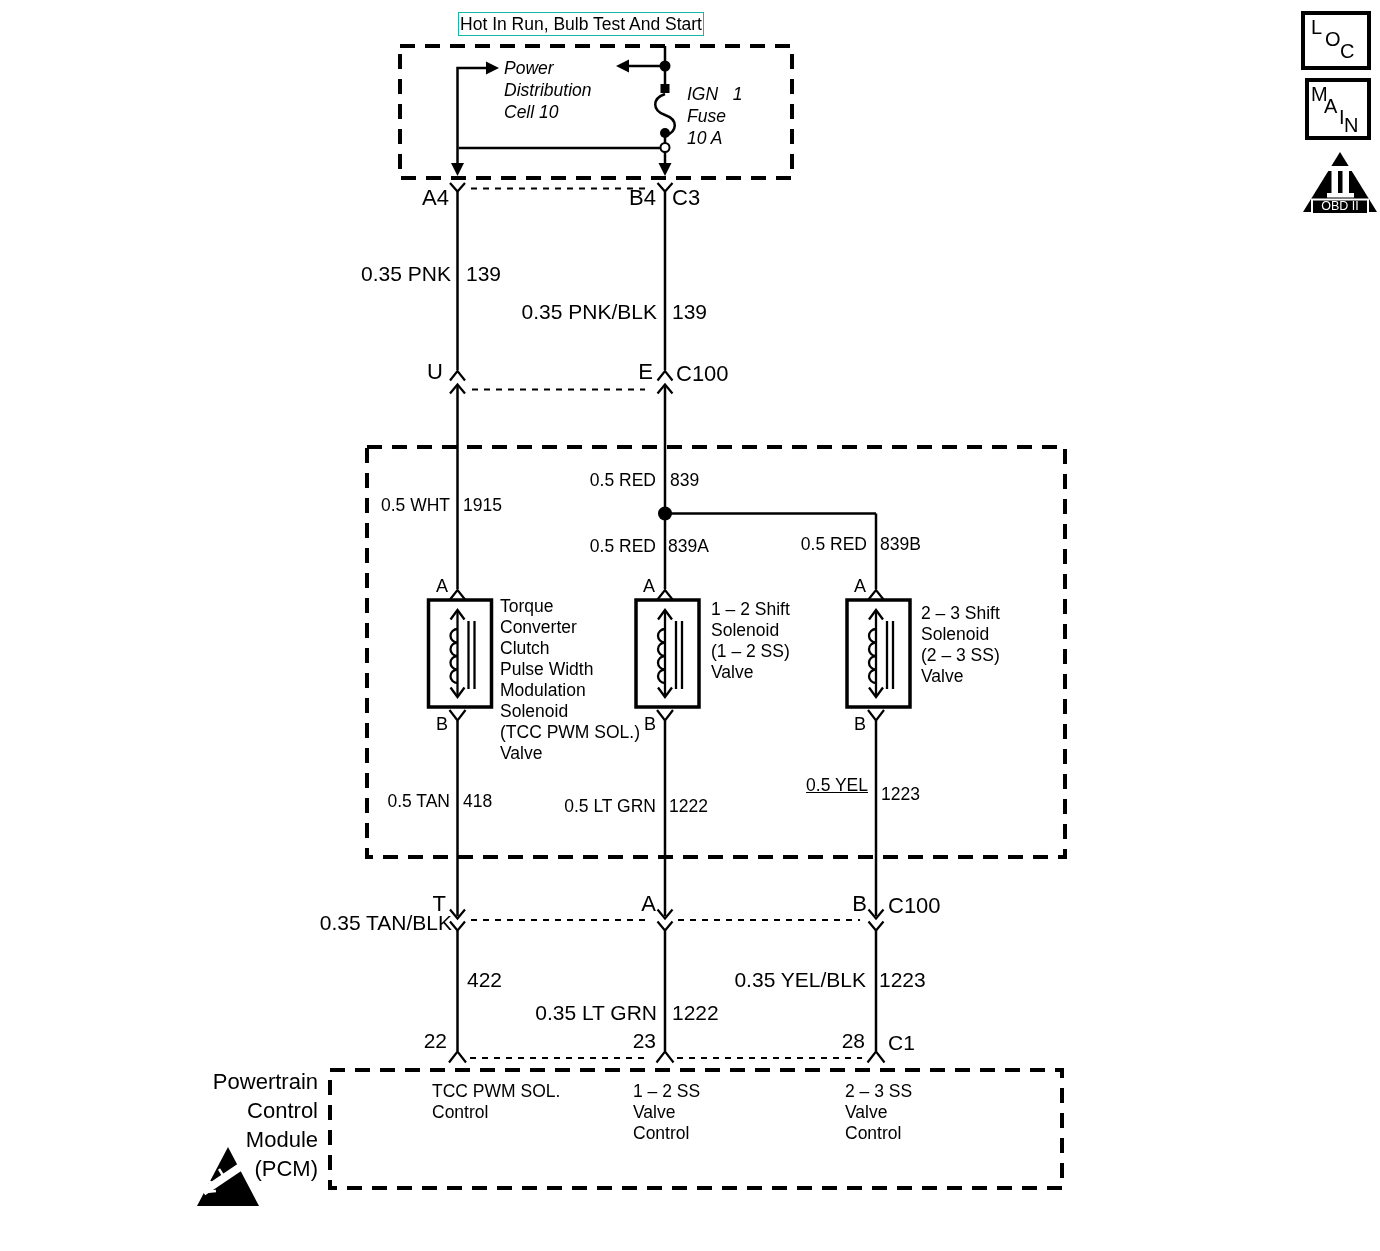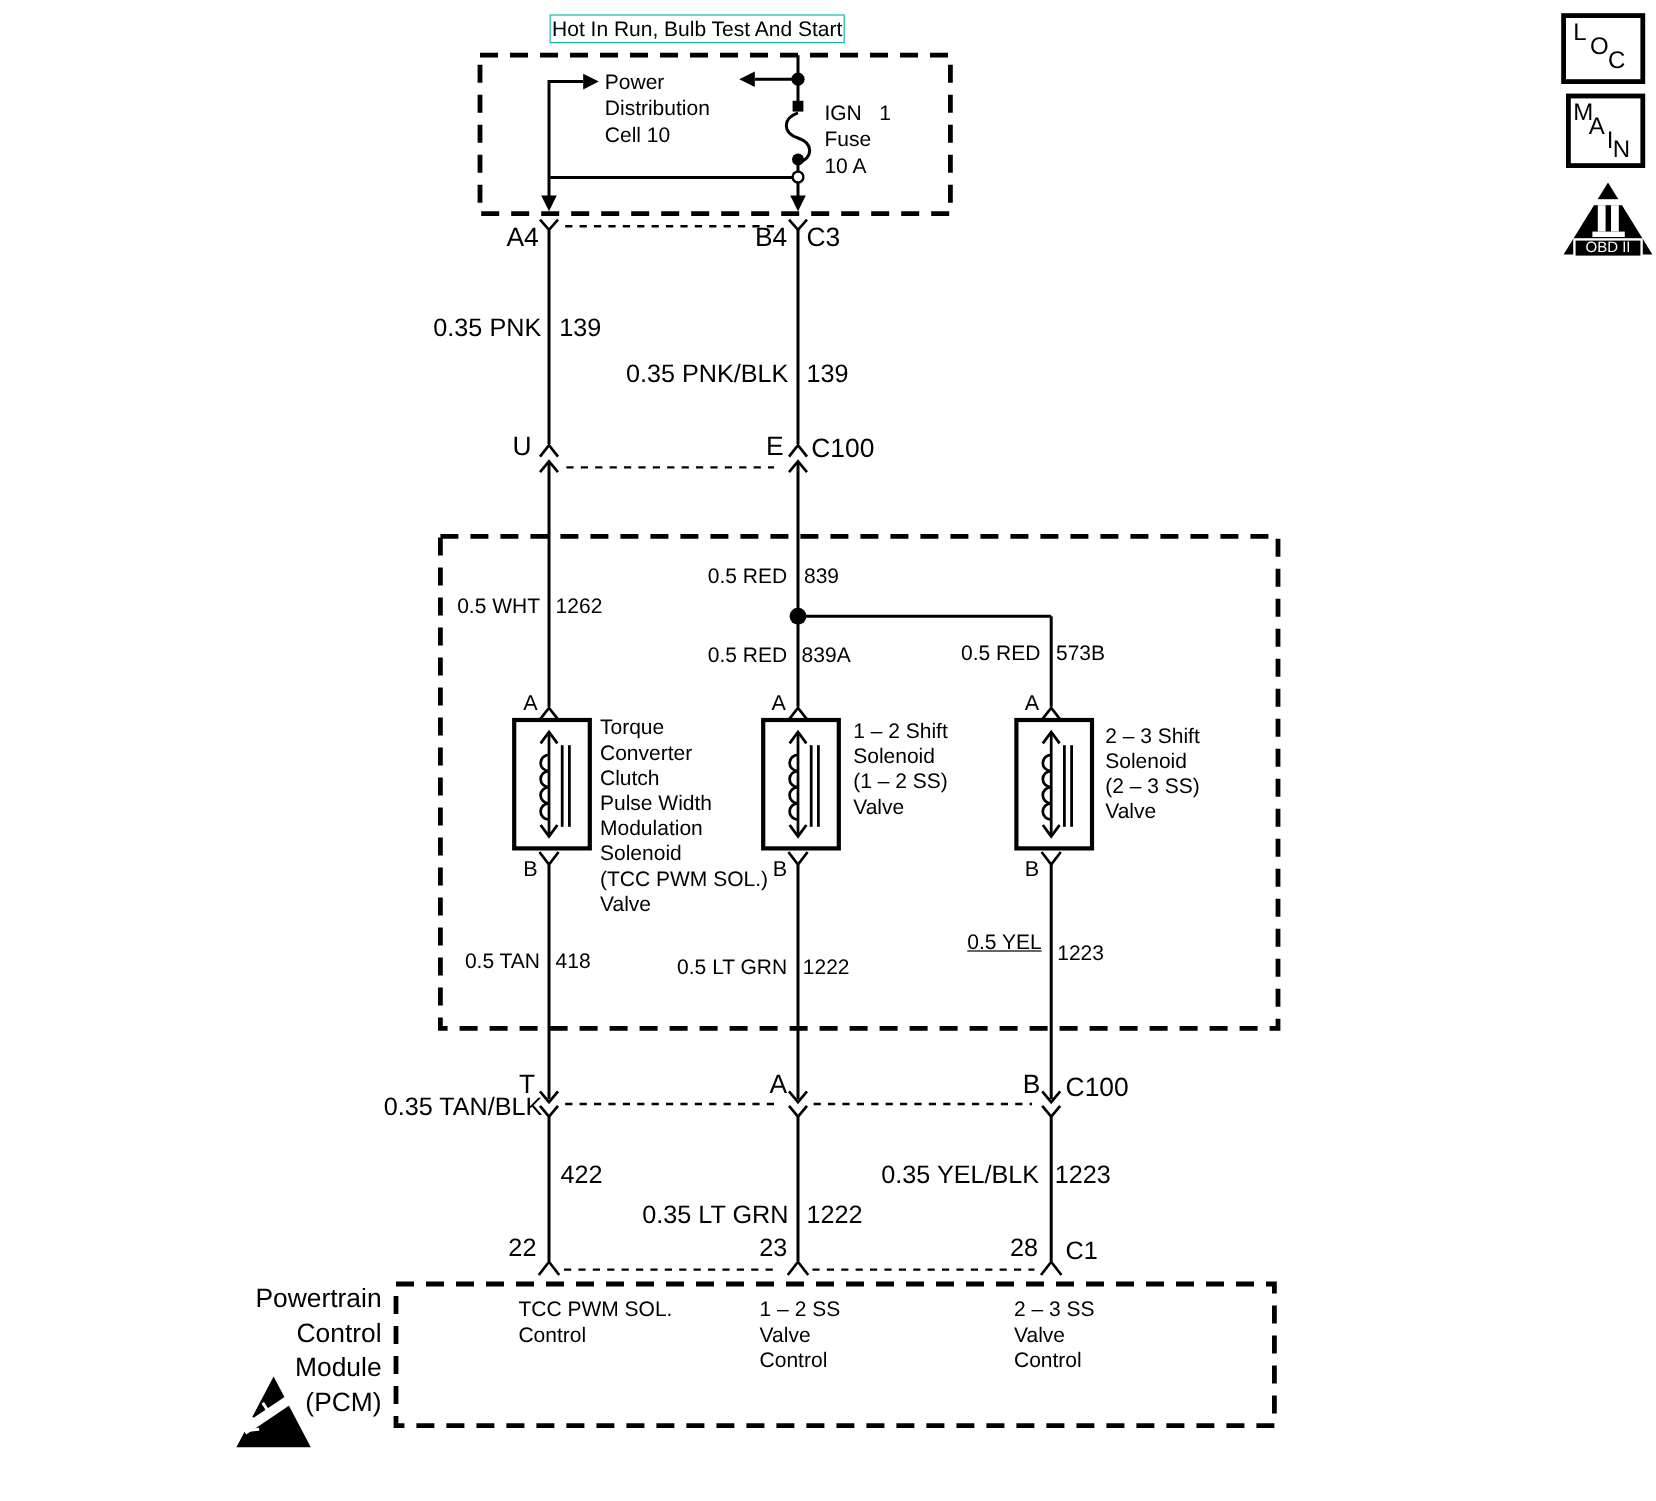--- a/index.html
+++ b/index.html
@@ -7,21 +7,21 @@
           font-family:"Liberation Sans", sans-serif;color:#000;}
   #canvas svg{position:absolute;left:0;top:0;}
   .lbl{position:absolute;white-space:pre;color:#000;line-height:1.22;}
   .ra{text-align:right;}
   .f22{font-size:22px;}
   .f21{font-size:21px;}
   .f18{font-size:18px;}
   .f17{font-size:17.5px;}
   .lh29{line-height:29px;}
   .lh28{line-height:28.5px;}
-  .lh22{line-height:22px;}
+  .lh22{line-height:22px;font-style:italic;}
   .lh21{line-height:21px;}
   .hotbox{position:absolute;left:458px;top:12px;width:244px;height:22px;border:1px solid #14b8a6;
           text-align:center;font-size:17.5px;line-height:22px;white-space:pre;}
   .badgeletter{position:absolute;font-size:20px;}
   .obdtext{position:absolute;left:1312px;top:199px;width:56px;text-align:center;
            color:#fff;font-size:12.5px;line-height:15px;}
 </style>
 </head>
 <body>
 
@@ -207,27 +207,27 @@
 <div class="lbl f21" style="left:466px;top:261px;">139</div>
 <div class="lbl f21 ra" style="left:437px;top:299px;width:220px;">0.35 PNK/BLK</div>
 <div class="lbl f21" style="left:672px;top:299px;">139</div>
 
 <div class="lbl f22 ra" style="left:373px;top:359px;width:70px;">U</div>
 <div class="lbl f22 ra" style="left:583px;top:359px;width:70px;">E</div>
 <div class="lbl f22" style="left:676px;top:361px;">C100</div>
 
 
 <div class="lbl f17 ra" style="left:230px;top:495px;width:220px;">0.5 WHT</div>
-<div class="lbl f17" style="left:463px;top:495px;">1262</div>
+<div class="lbl f17" style="left:463px;top:495px;">1915</div>
 <div class="lbl f17 ra" style="left:436px;top:470px;width:220px;">0.5 RED</div>
 <div class="lbl f17" style="left:670px;top:470px;">839</div>
 <div class="lbl f17 ra" style="left:436px;top:536px;width:220px;">0.5 RED</div>
 <div class="lbl f17" style="left:668px;top:536px;">839A</div>
 <div class="lbl f17 ra" style="left:647px;top:534px;width:220px;">0.5 RED</div>
-<div class="lbl f17" style="left:880px;top:534px;">573B</div>
+<div class="lbl f17" style="left:880px;top:534px;">839B</div>
 
 <div class="lbl f18 ra" style="left:408px;top:576px;width:40px;">A</div>
 <div class="lbl f18 ra" style="left:615px;top:576px;width:40px;">A</div>
 <div class="lbl f18 ra" style="left:826px;top:576px;width:40px;">A</div>
 
 <div class="lbl f17 lh21" style="left:500px;top:596px;">Torque
 Converter
 Clutch
 Pulse Width
 Modulation

